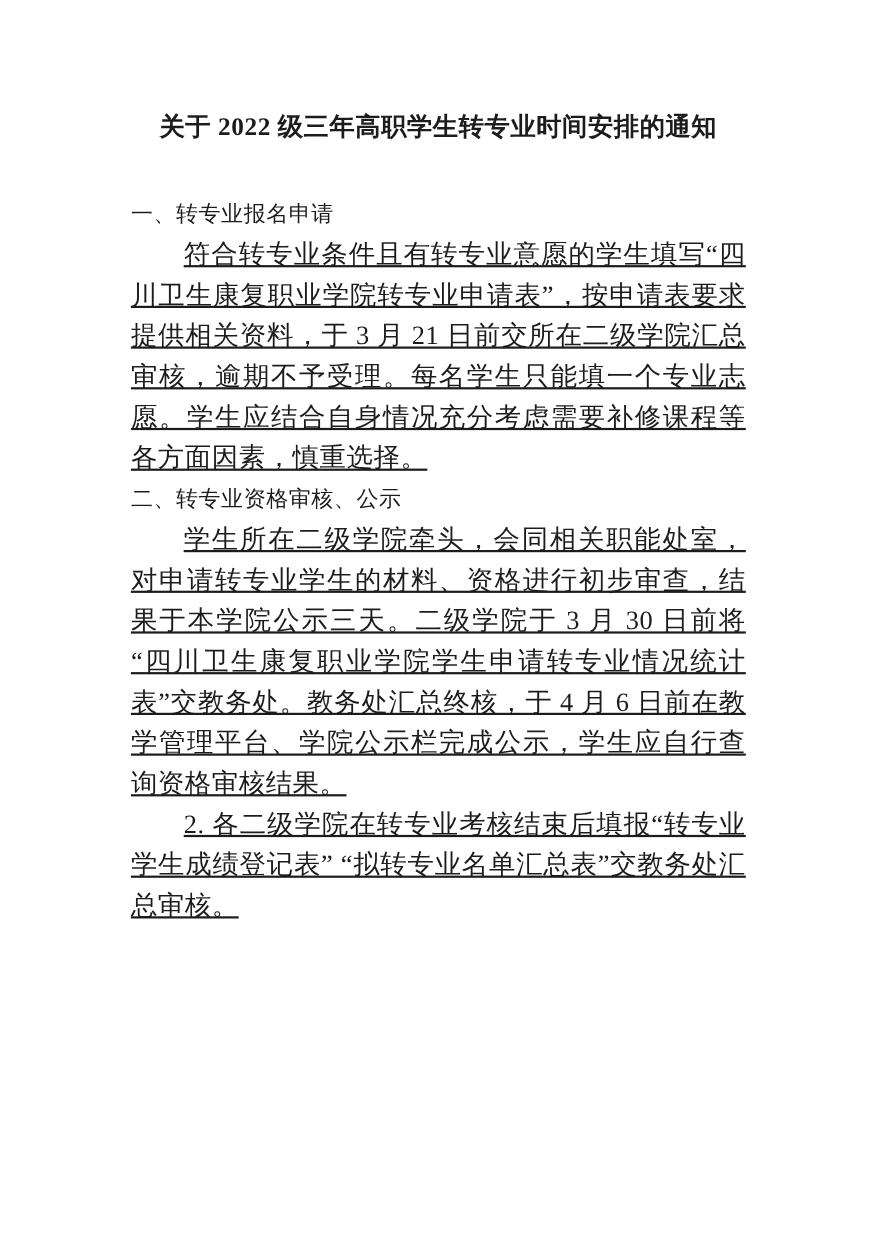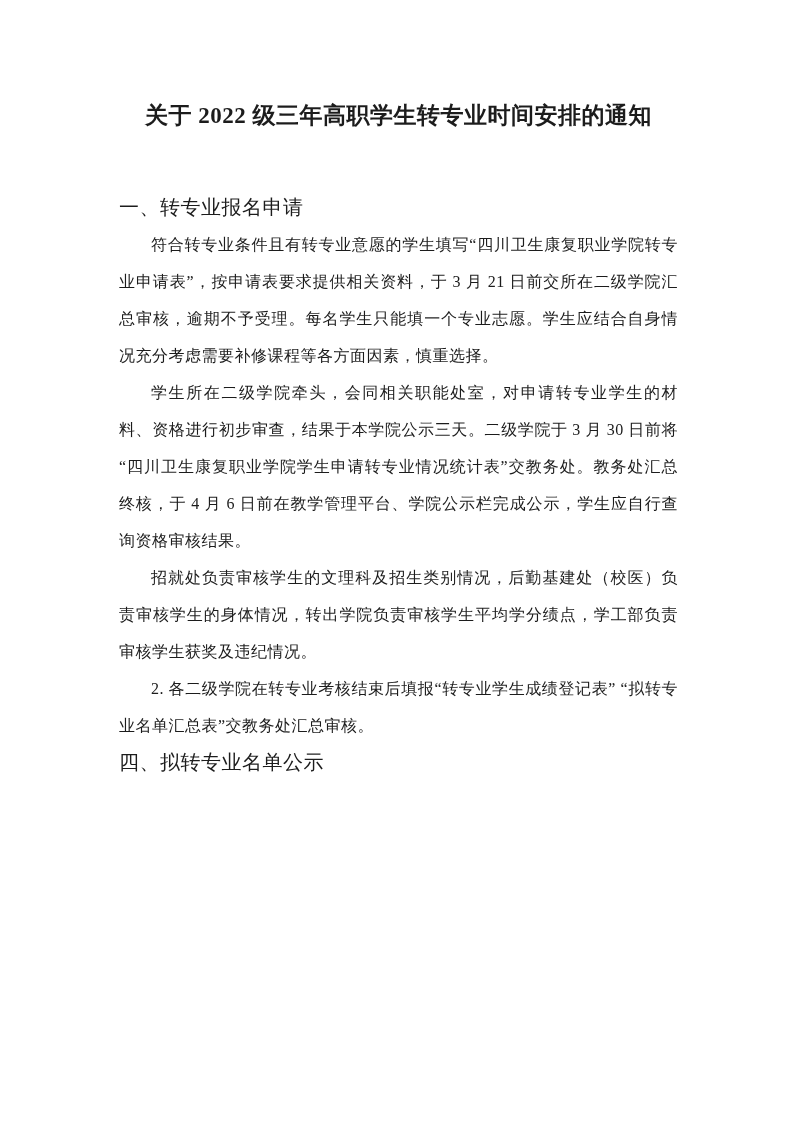--- a/index.html
+++ b/index.html
@@ -24,52 +24,52 @@
   .doc-title {
     margin: 0;
     font-size: 23px;
     font-weight: bold;
     line-height: 27px;
     text-align: center;
     letter-spacing: 0.5px;
     white-space: nowrap;
   }
   .doc-body {
-    margin-top: 60px;
+    margin-top: 48px;
   }
   .sec-heading {
     margin: 0;
     font-size: 20px;
     line-height: 37px;
     letter-spacing: 0.5px;
     text-align: left;
   }
   .para {
     margin: 0;
-    font-size: 16px;
+    font-size: 24px;
     line-height: 37px;
     letter-spacing: 0.5px;
     text-indent: 2em;
     text-align: justify;
     text-justify: inter-ideograph;
+    text-decoration: underline;
   }
 </style>
 </head>
 <body>
 
 <div class="page">
 
   <h1 class="doc-title">关于 2022 级三年高职学生转专业时间安排的通知</h1>
 
   <div class="doc-body">
 
     <p class="sec-heading">一、转专业报名申请</p>
     <p class="para">符合转专业条件且有转专业意愿的学生填写“四川卫生康复职业学院转专业申请表”，按申请表要求提供相关资料，于 3 月 21 日前交所在二级学院汇总审核，逾期不予受理。每名学生只能填一个专业志愿。学生应结合自身情况充分考虑需要补修课程等各方面因素，慎重选择。</p>
 
+    <p class="sec-heading">二、转专业资格审核、公示</p>
     <p class="para">学生所在二级学院牵头，会同相关职能处室，对申请转专业学生的材料、资格进行初步审查，结果于本学院公示三天。二级学院于 3 月 30 日前将“四川卫生康复职业学院学生申请转专业情况统计表”交教务处。教务处汇总终核，于 4 月 6 日前在教学管理平台、学院公示栏完成公示，学生应自行查询资格审核结果。</p>
-    <p class="para">招就处负责审核学生的文理科及招生类别情况，后勤基建处（校医）负责审核学生的身体情况，转出学院负责审核学生平均学分绩点，学工部负责审核学生获奖及违纪情况。</p>
 
     <p class="para">2. 各二级学院在转专业考核结束后填报“转专业学生成绩登记表” “拟转专业名单汇总表”交教务处汇总审核。</p>
 
-    <p class="sec-heading">四、拟转专业名单公示</p>
 
   </div>
 </div>
 
 </body></html>

